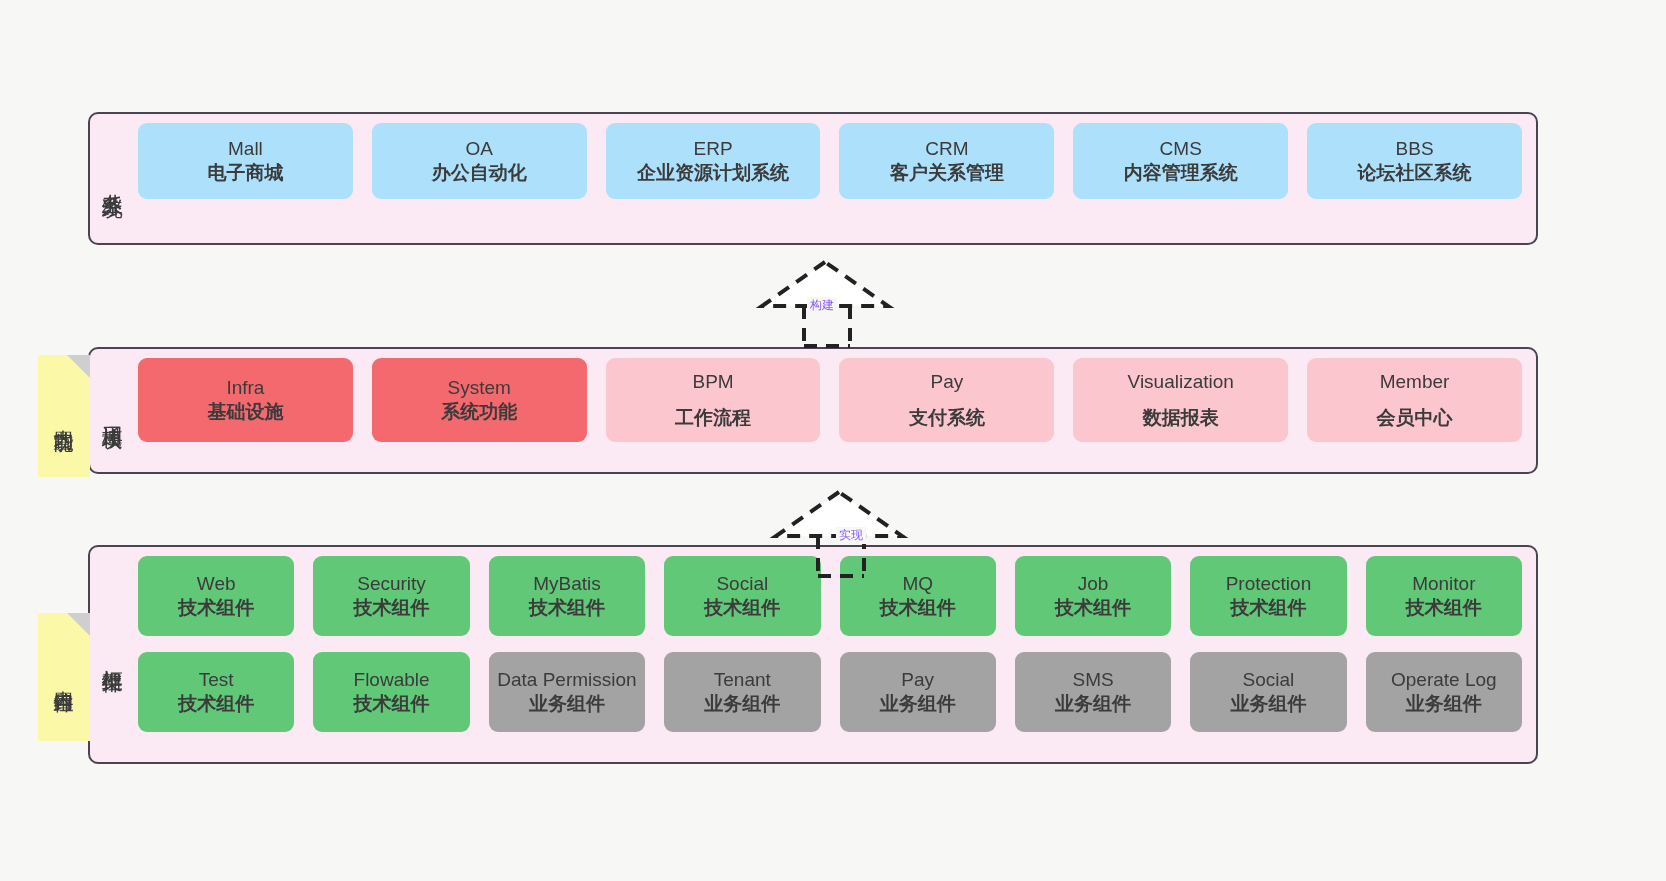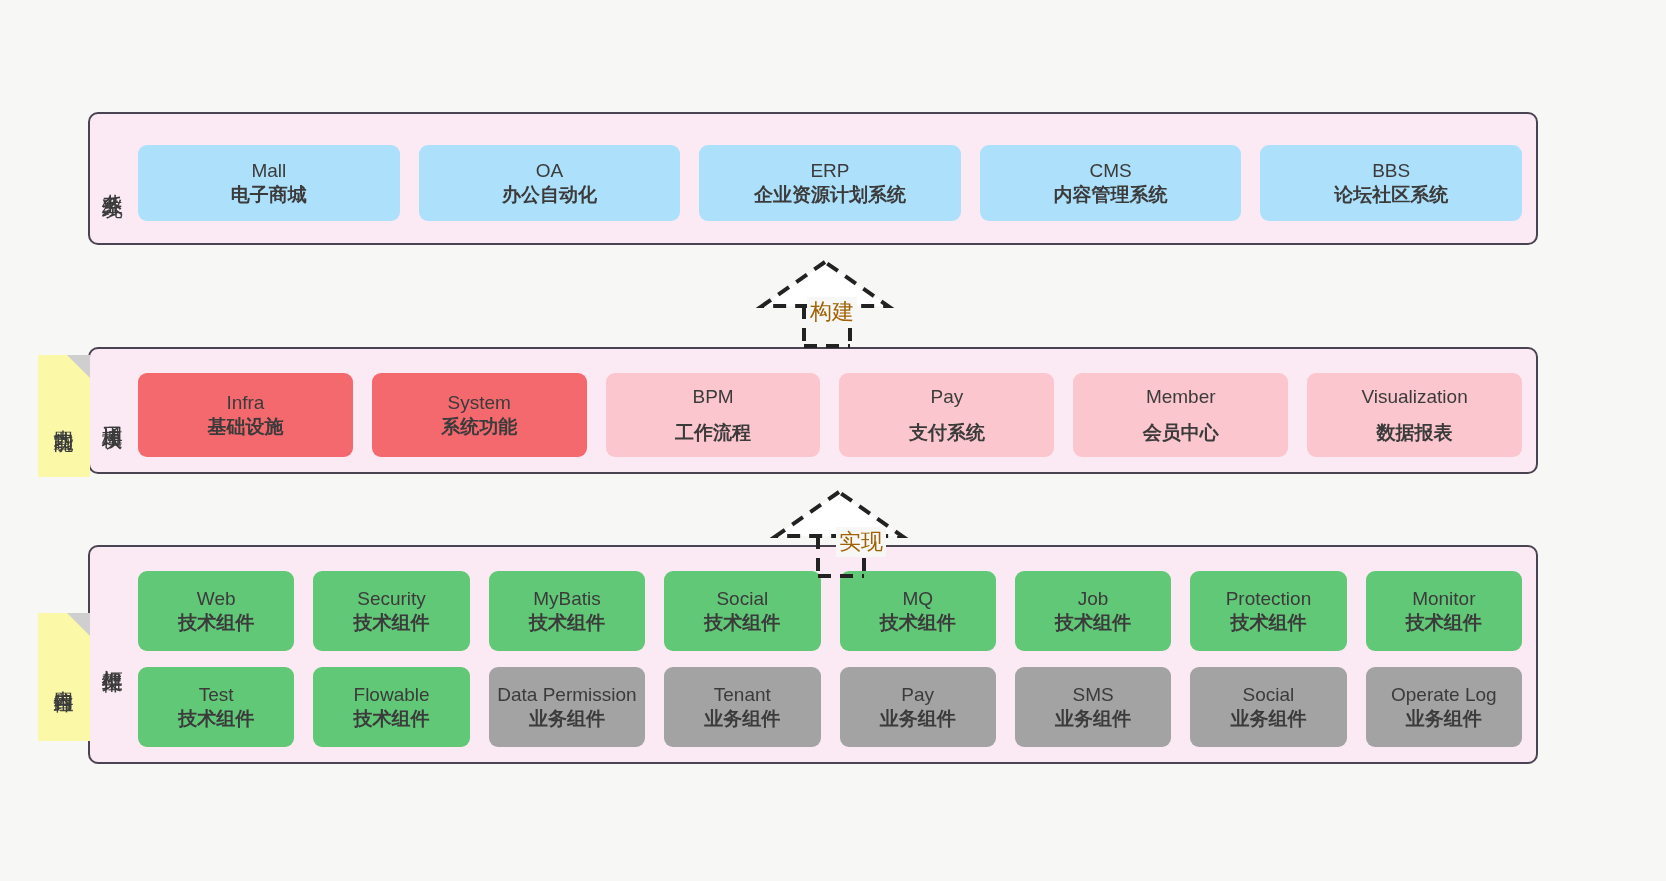--- a/index.html
+++ b/index.html
@@ -43,21 +43,20 @@
     writing-mode: vertical-rl;
     text-orientation: upright;
     letter-spacing: 1px;
     white-space: nowrap;
     user-select: none;
   }
   .layer-body {
     flex: 1 1 auto;
     display: flex;
     flex-direction: column;
-    justify-content: center;
     padding: 9px 14px 0 4px;
     gap: 16px;
   }
   .row {
     display: flex;
     flex-direction: row;
     gap: 19px;
   }
 
   
@@ -118,22 +117,22 @@
   }
 
   
   .arrow {
     position: absolute;
     z-index: 2;
   }
   .arrow svg { display: block; overflow: visible; }
   .arrow-label {
     position: absolute;
-    font-size: 22px;
-    color: #a16207;
+    font-size: 12px;
+    color: #8b5cf6;
     background: #f7f7f5;
     padding: 0 3px;
     white-space: nowrap;
     user-select: none;
   }
 </style>
 </head>
 <body>
 
 <div id="canvas">
@@ -146,20 +145,24 @@
             <span class="l1">Mall</span>
             <span class="l2">电子商城</span>
           </div>
           <div class="card blue">
             <span class="l1">OA</span>
             <span class="l2">办公自动化</span>
           </div>
           <div class="card blue">
             <span class="l1">ERP</span>
             <span class="l2">企业资源计划系统</span>
+          </div>
+          <div class="card blue">
+            <span class="l1">CRM</span>
+            <span class="l2">客户关系管理</span>
           </div>
           <div class="card blue">
             <span class="l1">CMS</span>
             <span class="l2">内容管理系统</span>
           </div>
           <div class="card blue">
             <span class="l1">BBS</span>
             <span class="l2">论坛社区系统</span>
           </div>
         </div>
@@ -195,26 +198,26 @@
           </div>
           <div class="card pink">
             <span class="l1">BPM</span>
             <span class="l2">工作流程</span>
           </div>
           <div class="card pink">
             <span class="l1">Pay</span>
             <span class="l2">支付系统</span>
           </div>
           <div class="card pink">
+            <span class="l1">Visualization</span>
+            <span class="l2">数据报表</span>
+          </div>
+          <div class="card pink">
             <span class="l1">Member</span>
             <span class="l2">会员中心</span>
-          </div>
-          <div class="card pink">
-            <span class="l1">Visualization</span>
-            <span class="l2">数据报表</span>
           </div>
         </div>
     </div>
   </div>
 
   <div class="arrow" style="left:768px; top:488px; width:150px; height:90px;">
     <svg width="150" height="90" viewBox="0 0 150 90" aria-hidden="true">
       <path d="M 71 4 L 8 48 L 134 48 Z" fill="#ffffff" stroke="#222222" stroke-width="4" stroke-dasharray="13 9" stroke-linejoin="miter"></path>
       <path d="M 50 48 L 50 88 M 96 48 L 96 88 M 50 88 L 96 88" fill="none" stroke="#222222" stroke-width="4" stroke-dasharray="13 9"></path>
     </svg>

